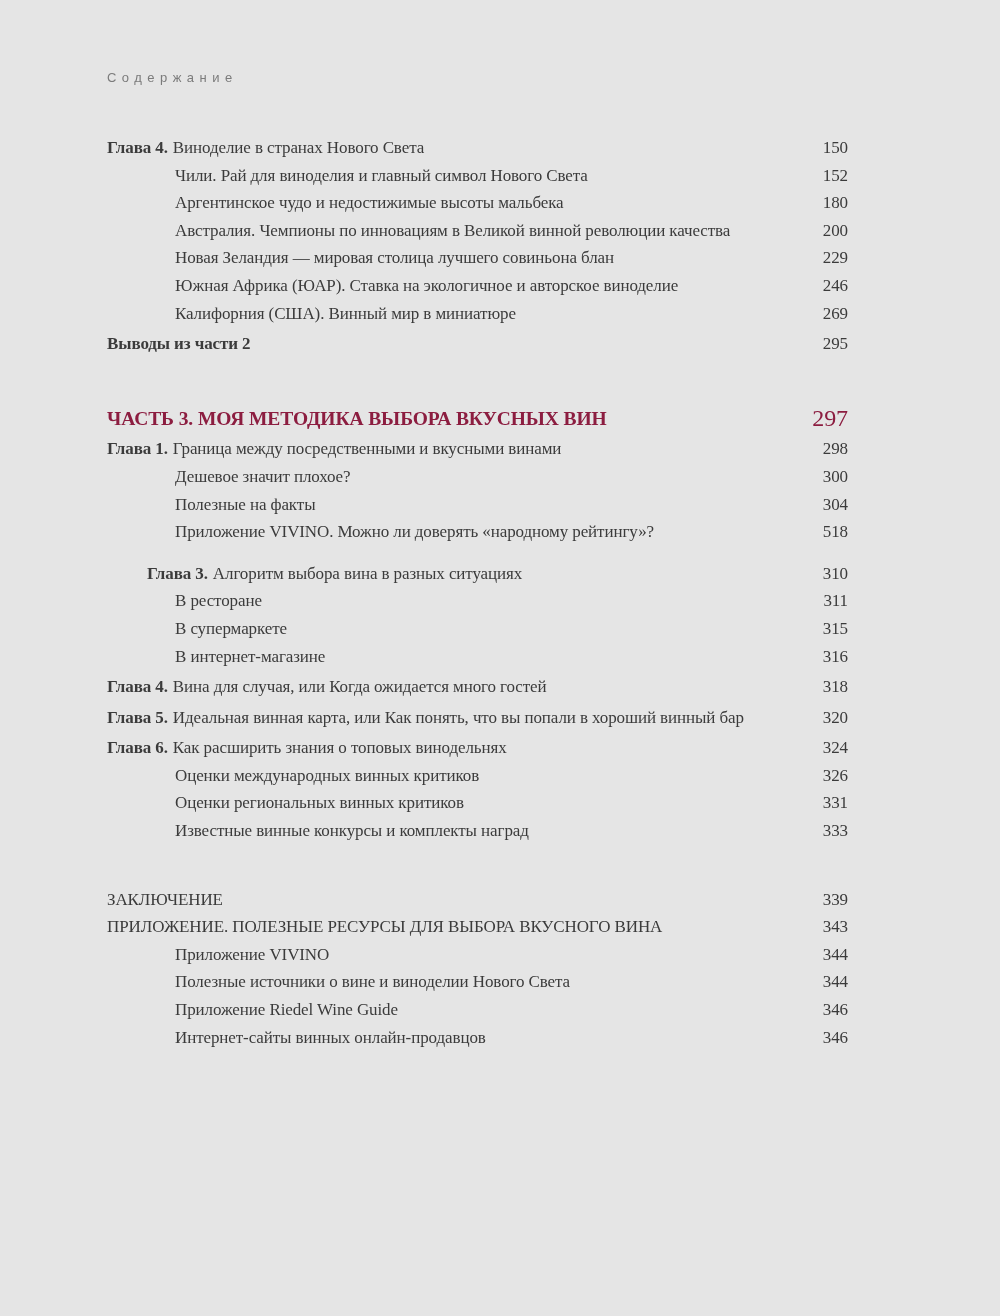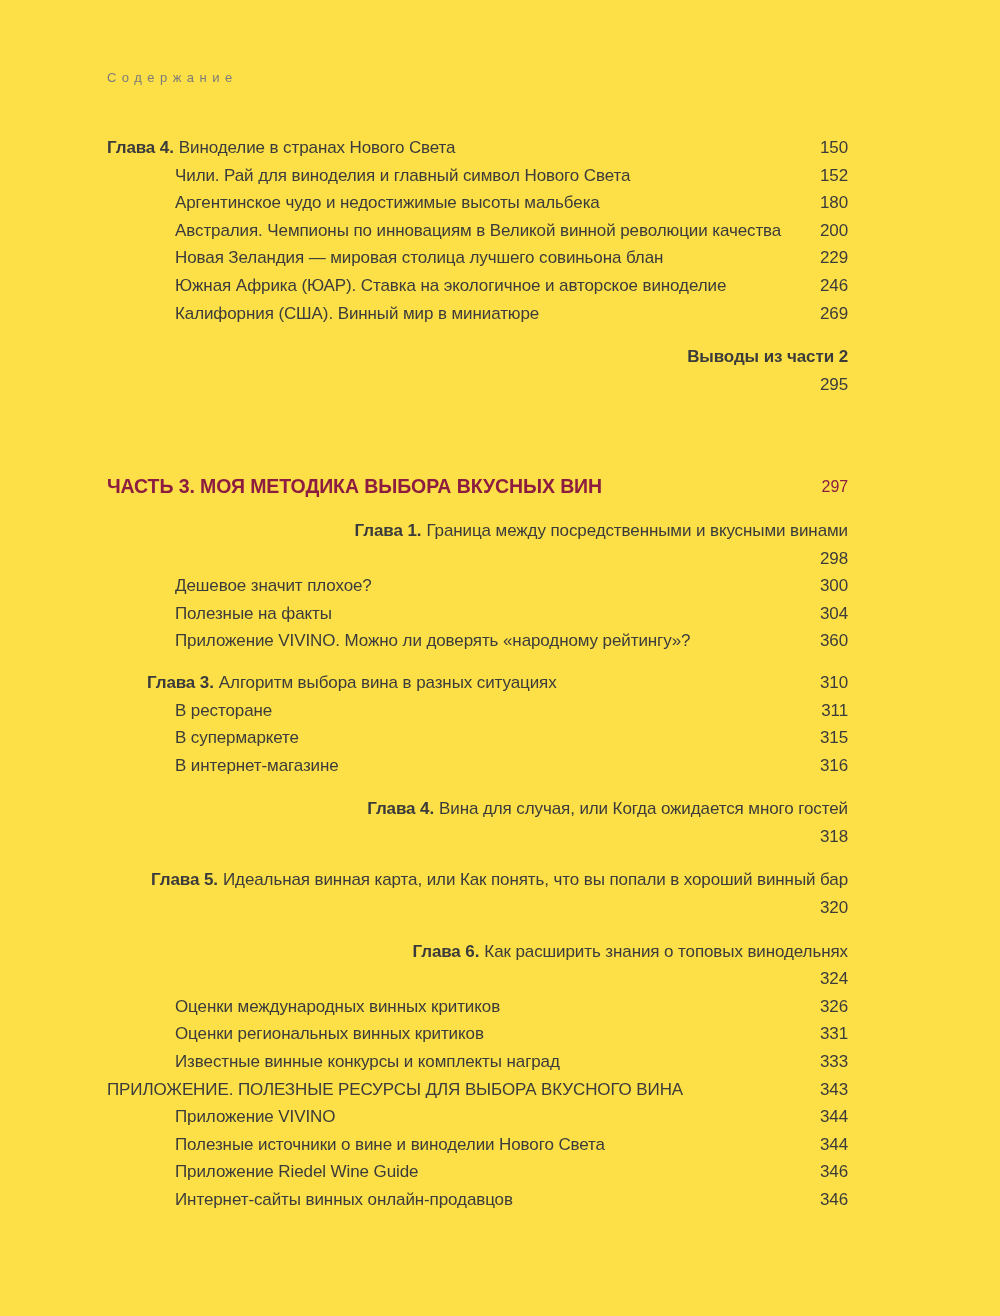--- a/index.html
+++ b/index.html
@@ -4,44 +4,45 @@
 <style>
   html, body {
     margin: 0;
     padding: 0;
     background: #ffffff;
   }
   .page {
     position: relative;
     width: 1000px;
     height: 1316px;
-    background: #fde047;
+    background: #e5e5e5;
     box-sizing: border-box;
     padding: 70px 152px 0 107px;
     font-family: "Liberation Sans", "DejaVu Sans", sans-serif;
     color: #3b3b3b;
     overflow: hidden;
   }
   .running-header {
     font-size: 13px;
     letter-spacing: 0.42em;
     color: #7b7b7b;
     font-weight: 400;
   }
   .toc {
     margin-top: 49px;
   }
   .row {
     display: flex;
     justify-content: space-between;
-    align-items: flex-end;
+    align-items: flex-start;
     line-height: 27.6px;
     font-size: 17px;
     letter-spacing: -0.1px;
     white-space: nowrap;
+    font-family: Liberation Serif, serif;
   }
   .row .title {
     flex: 1 1 auto;
     overflow: hidden;
   }
   .row .prefix {
     font-weight: 700;
     margin-right: 5px;
   }
   .row .pagenum {
@@ -58,27 +59,26 @@
   }
   .row.part {
     font-size: 19.5px;
     color: #8c1d40;
   }
   .row.part .title {
     font-weight: 700;
   }
   .row.part .pagenum {
     color: #8c1d40;
-    font-size: 16px;
-    margin-top: 28px;
+    font-size: 24px;
   }
   .row.caps .title {
     font-weight: 400;
   }
-  .g1 { margin-top: 16px; flex-direction: column; }
+  .g1 { margin-top: 3px; }
   .g2 { margin-top: 14px; margin-left: 40px; }
   .g3 { margin-top: 47px; gap: 12px; }
   .g4 { margin-top: 41px; }
 </style>
 </head>
 <body>
 
 <div class="page">
   <div class="running-header">Содержание</div>
   <div class="toc">
@@ -125,21 +125,21 @@
       <div class="row sub">
         <span class="title"><span>Дешевое значит плохое?</span></span>
         <span class="pagenum">300</span>
       </div>
       <div class="row sub">
         <span class="title"><span>Полезные на факты</span></span>
         <span class="pagenum">304</span>
       </div>
       <div class="row sub">
         <span class="title"><span>Приложение VIVINO. Можно ли доверять «народному рейтингу»?</span></span>
-        <span class="pagenum">360</span>
+        <span class="pagenum">518</span>
       </div>
       <div class="row chapter g2">
         <span class="title"><span class="prefix">Глава 3.</span><span>Алгоритм выбора вина в разных ситуациях</span></span>
         <span class="pagenum">310</span>
       </div>
       <div class="row sub">
         <span class="title"><span>В ресторане</span></span>
         <span class="pagenum">311</span>
       </div>
       <div class="row sub">
@@ -166,20 +166,24 @@
         <span class="title"><span>Оценки международных винных критиков</span></span>
         <span class="pagenum">326</span>
       </div>
       <div class="row sub">
         <span class="title"><span>Оценки региональных винных критиков</span></span>
         <span class="pagenum">331</span>
       </div>
       <div class="row sub">
         <span class="title"><span>Известные винные конкурсы и комплекты наград</span></span>
         <span class="pagenum">333</span>
+      </div>
+      <div class="row caps g4">
+        <span class="title"><span>ЗАКЛЮЧЕНИЕ</span></span>
+        <span class="pagenum">339</span>
       </div>
       <div class="row caps">
         <span class="title"><span>ПРИЛОЖЕНИЕ. ПОЛЕЗНЫЕ РЕСУРСЫ ДЛЯ ВЫБОРА ВКУСНОГО ВИНА</span></span>
         <span class="pagenum">343</span>
       </div>
       <div class="row sub">
         <span class="title"><span>Приложение VIVINO</span></span>
         <span class="pagenum">344</span>
       </div>
       <div class="row sub">

